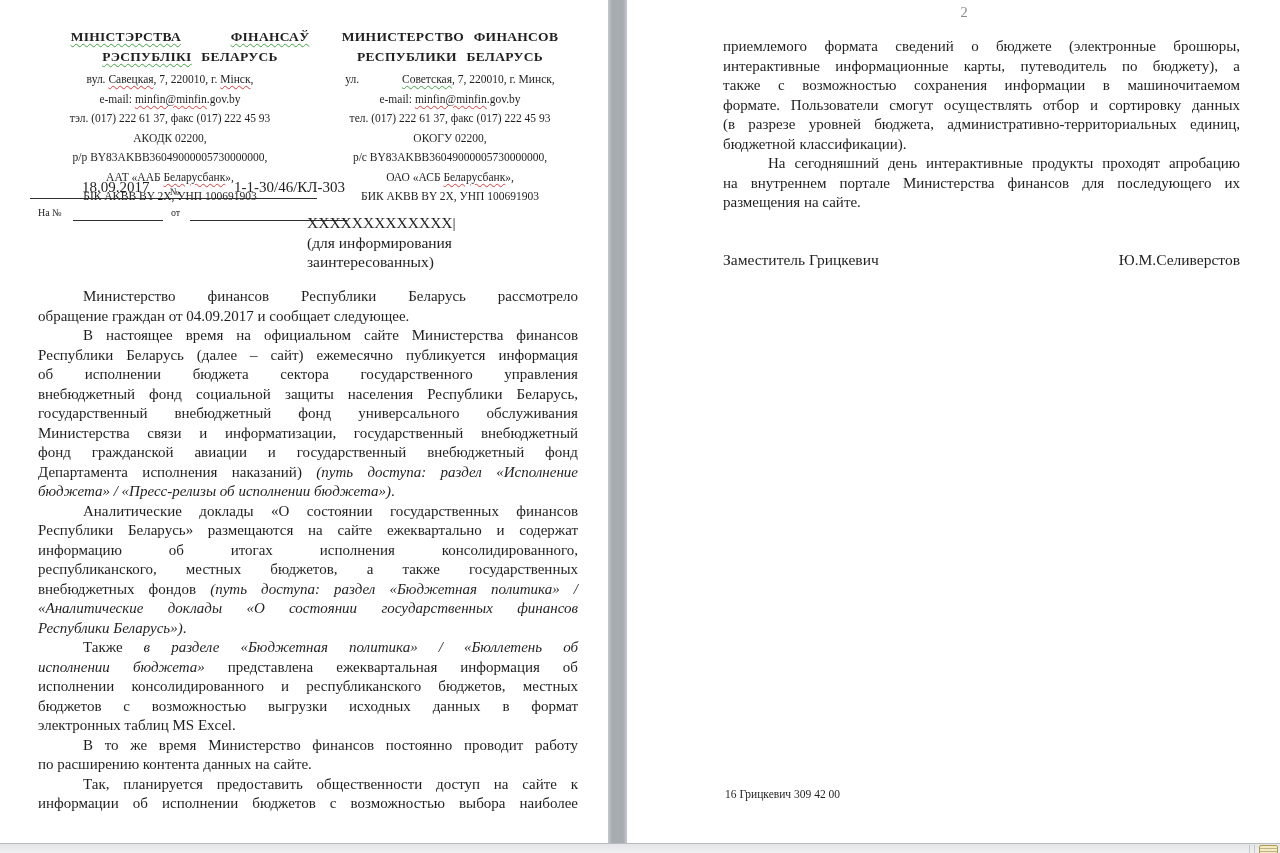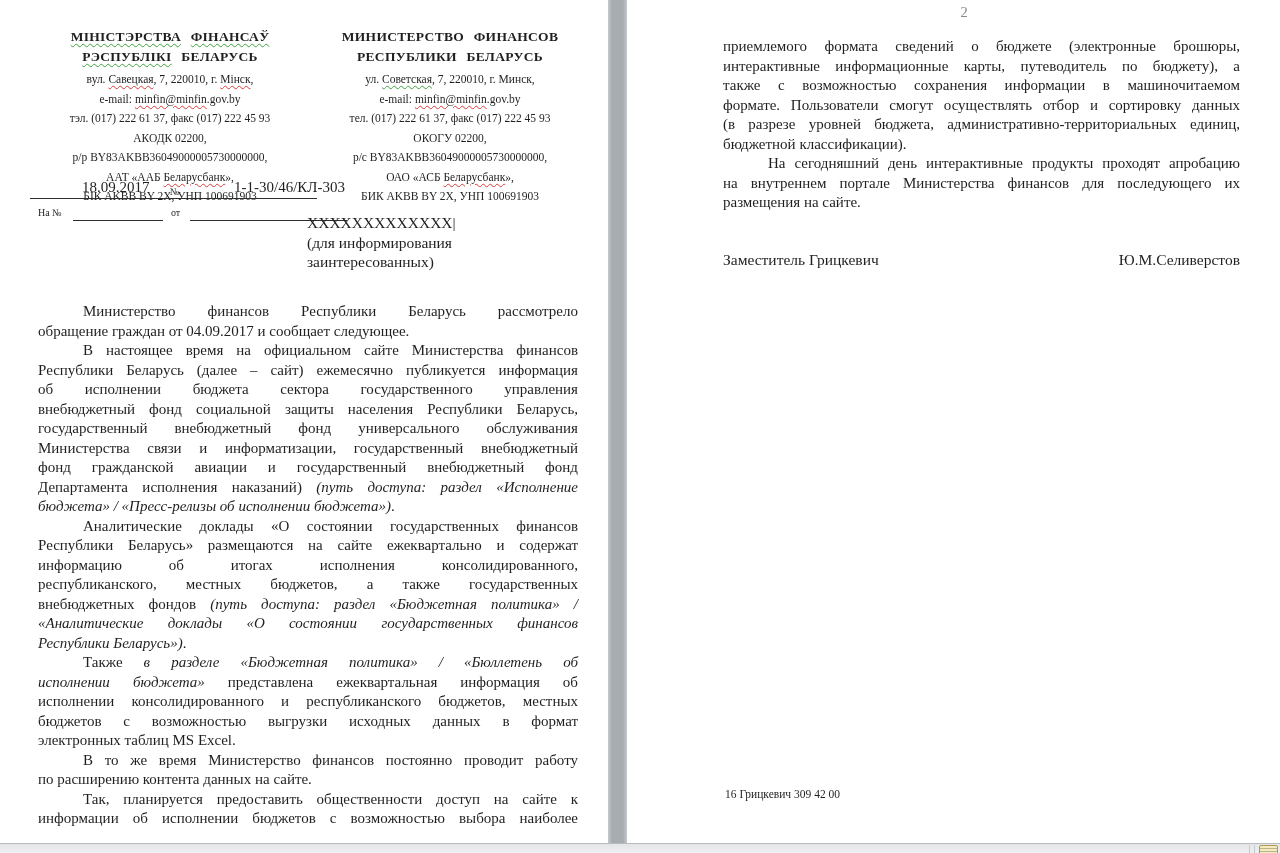--- a/index.html
+++ b/index.html
@@ -21,28 +21,28 @@
   .lh-right { left:290px; width:320px; }
   .lh-title { font-weight:bold; font-size:13.5px; line-height:17px; word-spacing:6px; letter-spacing:0.3px; }
   .lh-addr  { margin-top:5px; font-size:11.5px; line-height:14.6px; }
   
   .ref-text  { position:absolute; font-size:15px; white-space:nowrap;margin-left:44px; }
   .ref-small { position:absolute; font-size:10px; white-space:nowrap; }
   .rule { position:absolute; height:1px; background:#2e2e2e; }
   .addressee { position:absolute; left:307px; top:213px; font-size:15.5px; line-height:19.5px; white-space:nowrap; }
   
   .body-block { position:absolute; font-size:15px; line-height:19.5px; }
-  .body1 { left:38px; top:302px; width:540px; }
+  .body1 { left:38px; top:287px; width:540px; }
   .body2 { left:96px; top:37px;  width:517px; }
   .ln { min-height:19.5px; }
   .j   { text-align:justify; text-align-last:justify; }
   .ind { text-indent:45px; }
   .it  { font-style:italic; }
   .wred   { text-decoration:underline; text-decoration-style:wavy; text-decoration-color:#d93b3b; text-decoration-thickness:1px; text-underline-offset:2px; }
-  .wgreen { text-decoration:underline; text-decoration-style:wavy; text-decoration-color:#3fa33f; text-decoration-thickness:1px; text-underline-offset:2px; }
+  .wgreen { text-decoration:underline; text-decoration-style:wavy; text-decoration-color:#3fa33f; text-decoration-thickness:1px; text-underline-offset:2px;margin-left:40px; }
   .pageno { position:absolute; left:322px; top:4px; width:30px; text-align:center; font-size:14.5px; color:#8a8a8a; }
   .sig-row { position:absolute; left:96px; top:251px; width:517px; display:flex; justify-content:space-between; font-size:15.5px; }
   .footer-note { position:absolute; left:98px; top:788px; font-size:11.5px; }
   
   .bottombar {
     position:absolute; left:0; top:843px; width:1280px; height:10px;
     background:linear-gradient(#e3e5e7,#eef0f1); border-top:1px solid #b9bcbf;
   }
   .bb-sep { position:absolute; top:845px; width:1px; height:8px; background:#c6c9cc; }
   .bb-sep1 { left:1249px; } .bb-sep2 { left:1254px; }

